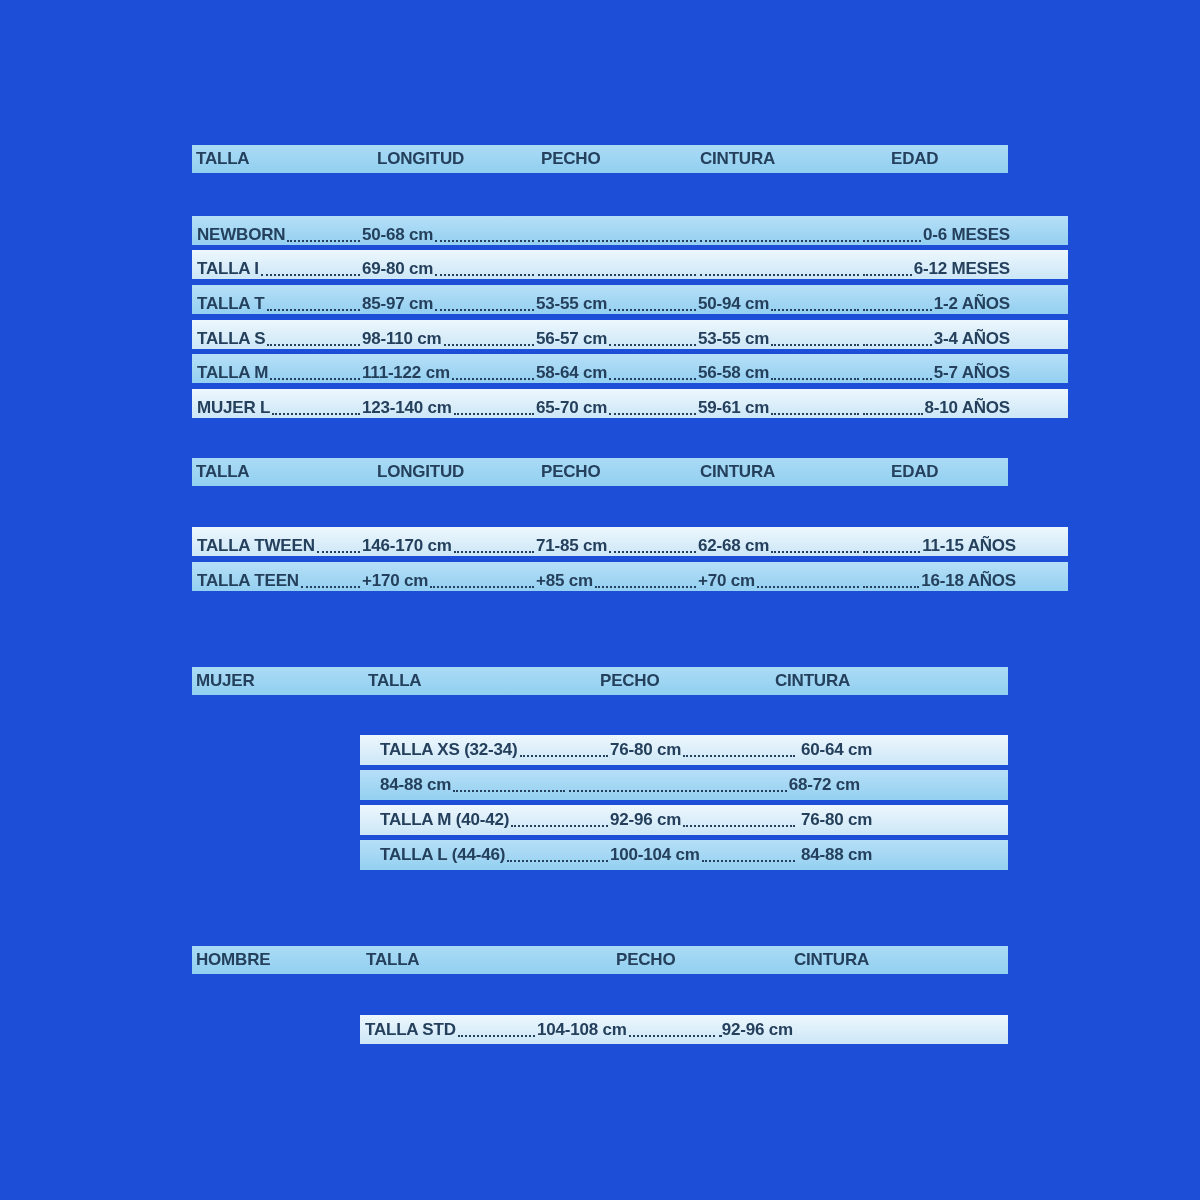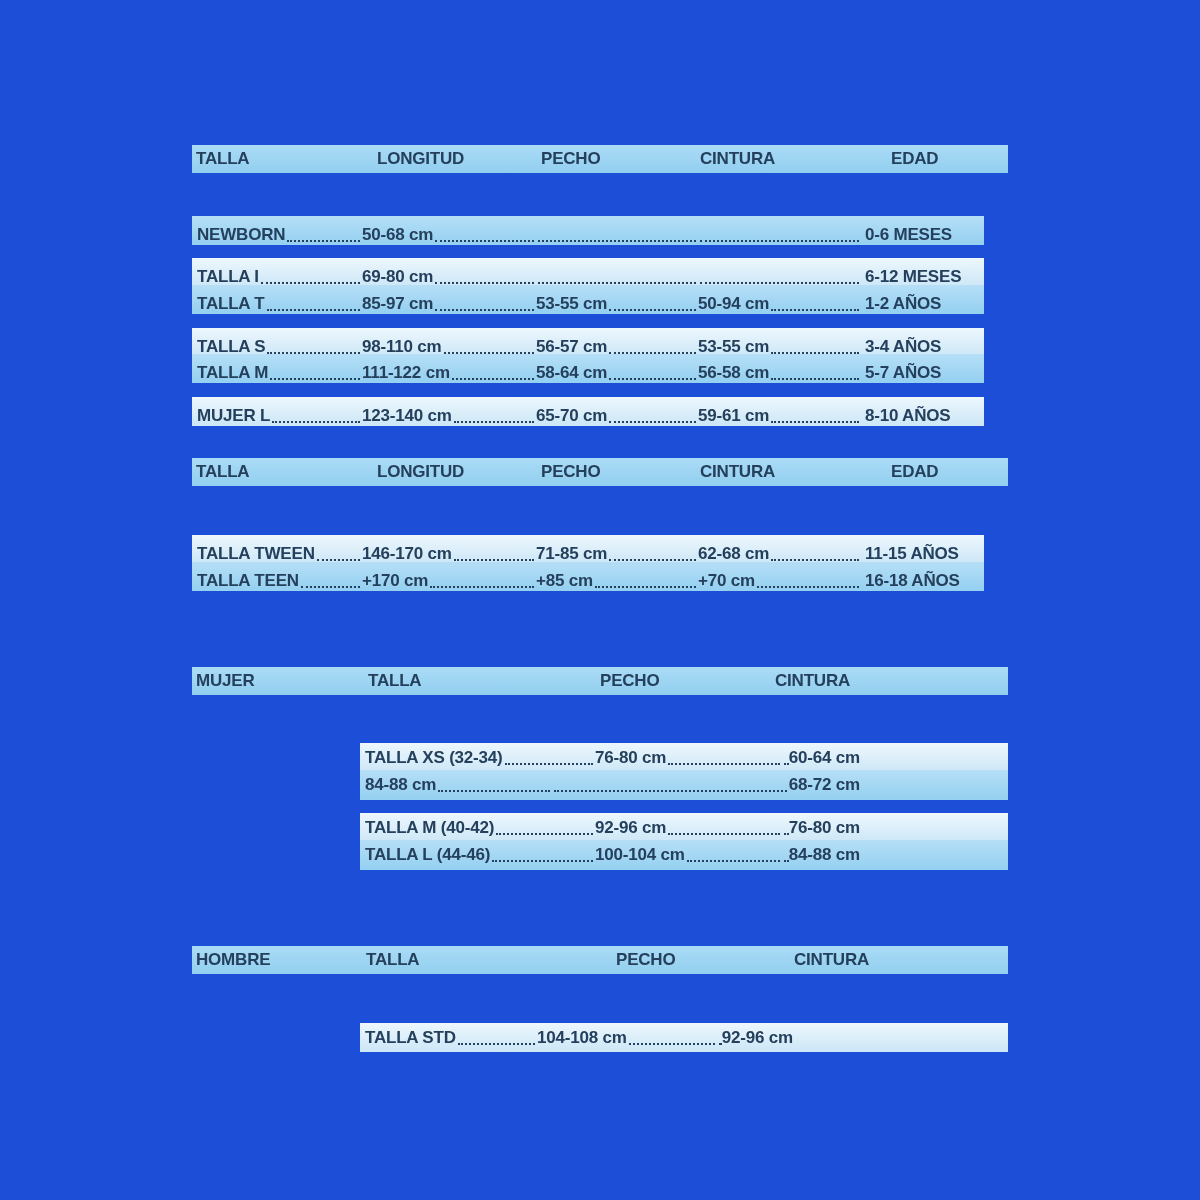--- a/index.html
+++ b/index.html
@@ -11,36 +11,36 @@
   .hband{
     position:absolute;left:192px;width:816px;height:28px;
     background:linear-gradient(180deg,#aadbf5 0%,#92cff0 100%);
   }
   .hlabel{
     position:absolute;top:50%;transform:translateY(-50%);
     font-size:17px;letter-spacing:-0.2px;white-space:nowrap;
   }
   
   .row{
-    position:absolute;left:192px;width:792px;height:29px;
+    position:absolute;left:192px;width:876px;height:29px;
     display:flex;align-items:center;box-sizing:border-box;
     padding:8px 58px 0 5px;
   }
   .row.dark{background:linear-gradient(180deg,#b6dff7 0%,#97d1f1 90%);}
-  .row.light{background:linear-gradient(180deg,#edf7fd 0%,#cfe8f7 90%);margin-top:8px;}
+  .row.light{background:linear-gradient(180deg,#edf7fd 0%,#cfe8f7 90%);}
   .cell{display:flex;align-items:center;min-width:0;height:100%;}
   .val{white-space:nowrap;font-size:17px;letter-spacing:-0.2px;flex:0 0 auto;}
   .leader{
     flex:1 1 0;min-width:0;height:0;margin:0 2px;
     border-bottom:2.5px dotted #24405c;transform:translateY(6px);
   }
   .c1{width:165px}.c2{width:174px}.c3{width:162px}.c4{width:163px}
   .cend{flex:1 1 0;display:flex;align-items:center;min-width:0;height:100%;}
   .row.s2{padding-right:52px;}
-  .row.wrow{left:360px;width:648px;height:30px;padding:0 148px 0 5px;}
+  .row.wrow{left:360px;width:648px;height:30px;padding:0 148px 0 20px;}
   .m1{width:230px}.m2{width:187px}
   .row.hrow{left:360px;width:648px;padding:0 215px 0 5px;}
   .h1c{width:172px}.h2c{width:180px}
 </style>
 </head>
 <body>
 
 <div class="canvas">
 
   <div class="hband" style="top:145px">

